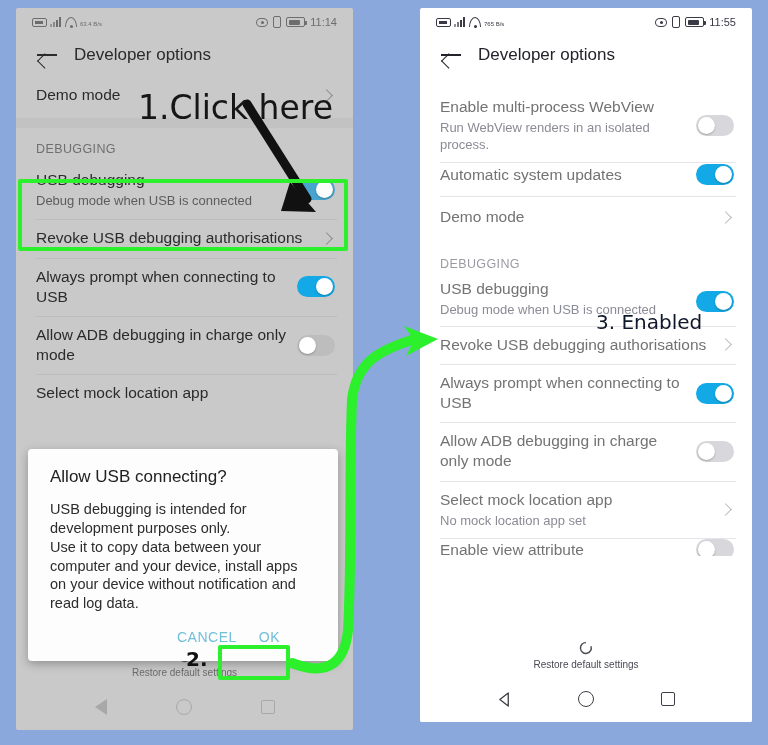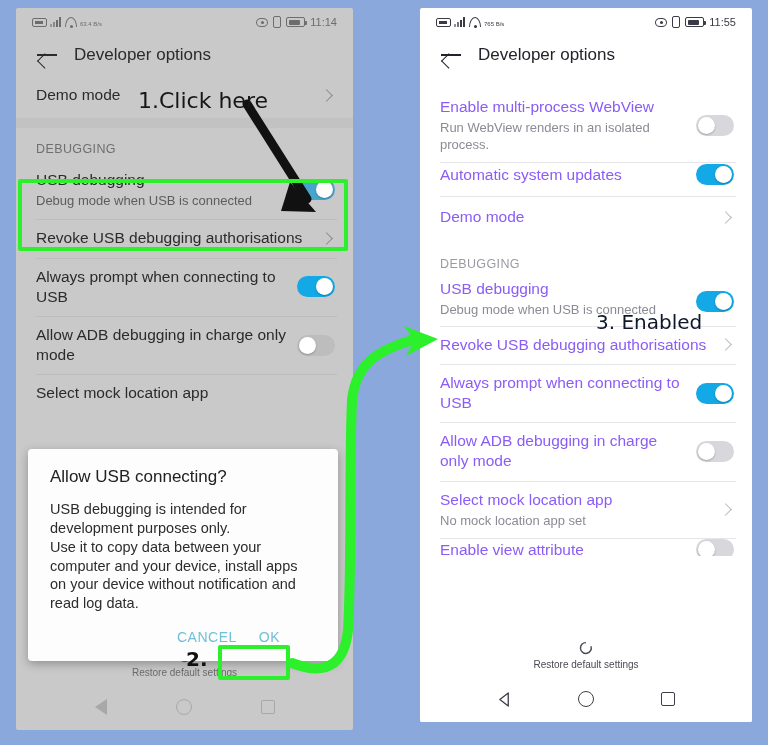--- a/index.html
+++ b/index.html
@@ -77,21 +77,21 @@
   .row + .row::before {
     content:""; position:absolute; left:20px; right:16px; top:0; height:1px;
   }
   #phone-left .row + .row::before { background:#bdbdbd; }
   #phone-right .row + .row::before { background:#e6e6ea; }
   .row-text { min-width:0; }
   .row-title { font-size:15.5px; line-height:1.3; }
   .row-sub { font-size:13px; line-height:1.32; margin-top:2px; }
   #phone-left .row-title { color:#2b2b2b; }
   #phone-left .row-sub { color:#5d5d5d; }
-  #phone-right .row-title { color:#8b5cf6; }
+  #phone-right .row-title { color:#737373; }
   #phone-right .row-sub { color:#8b8b96; }
 
   .section-hdr { padding: 14px 20px 6px 20px; font-size:12.5px; letter-spacing:.4px; }
   #phone-left .section-hdr { color:#6f6f6f; background:#c9c9c9; }
   #phone-right .section-hdr { color:#9a9aa4; }
   .group-gap { height:10px; }
   #phone-left .group-gap { background:#c2c2c2; }
 
   
   .chev { width:9px; height:9px; border-right:1.6px solid; border-top:1.6px solid; transform:rotate(45deg); flex:0 0 auto; margin-right:4px; }
@@ -130,21 +130,21 @@
     padding: 18px 22px 8px 22px;
   }
   .dlg-title { font-size:17px; color:#222; margin-bottom:13px; }
   .dlg-body { font-size:14.5px; line-height:1.30; color:#2c2c2c; white-space:pre-line; }
   .dlg-actions { display:flex; align-items:center; justify-content:flex-end; gap:22px; padding: 16px 2px 8px 0; }
   .dlg-btn { font-size:14px; color:#6fbfd8; letter-spacing:.5px; background:none; border:none; font-family:inherit; cursor:pointer; }
 
   
   .anno { position:absolute; }
   #anno-click-here {
-    left:138px; top:88px; font-size:22px; color:#161616;
+    left:138px; top:88px; font-size:33px; color:#161616;
     font-family:"DejaVu Sans", sans-serif;
     white-space:nowrap;
     text-align:center;
   }
   #anno-enabled {
     left:596px; top:310px; font-size:20px; color:#0f172a;
     font-family:"DejaVu Sans", sans-serif; white-space:nowrap;
   }
   #anno-step2 {
     left:186px; top:647px; font-size:20px; color:#111;

